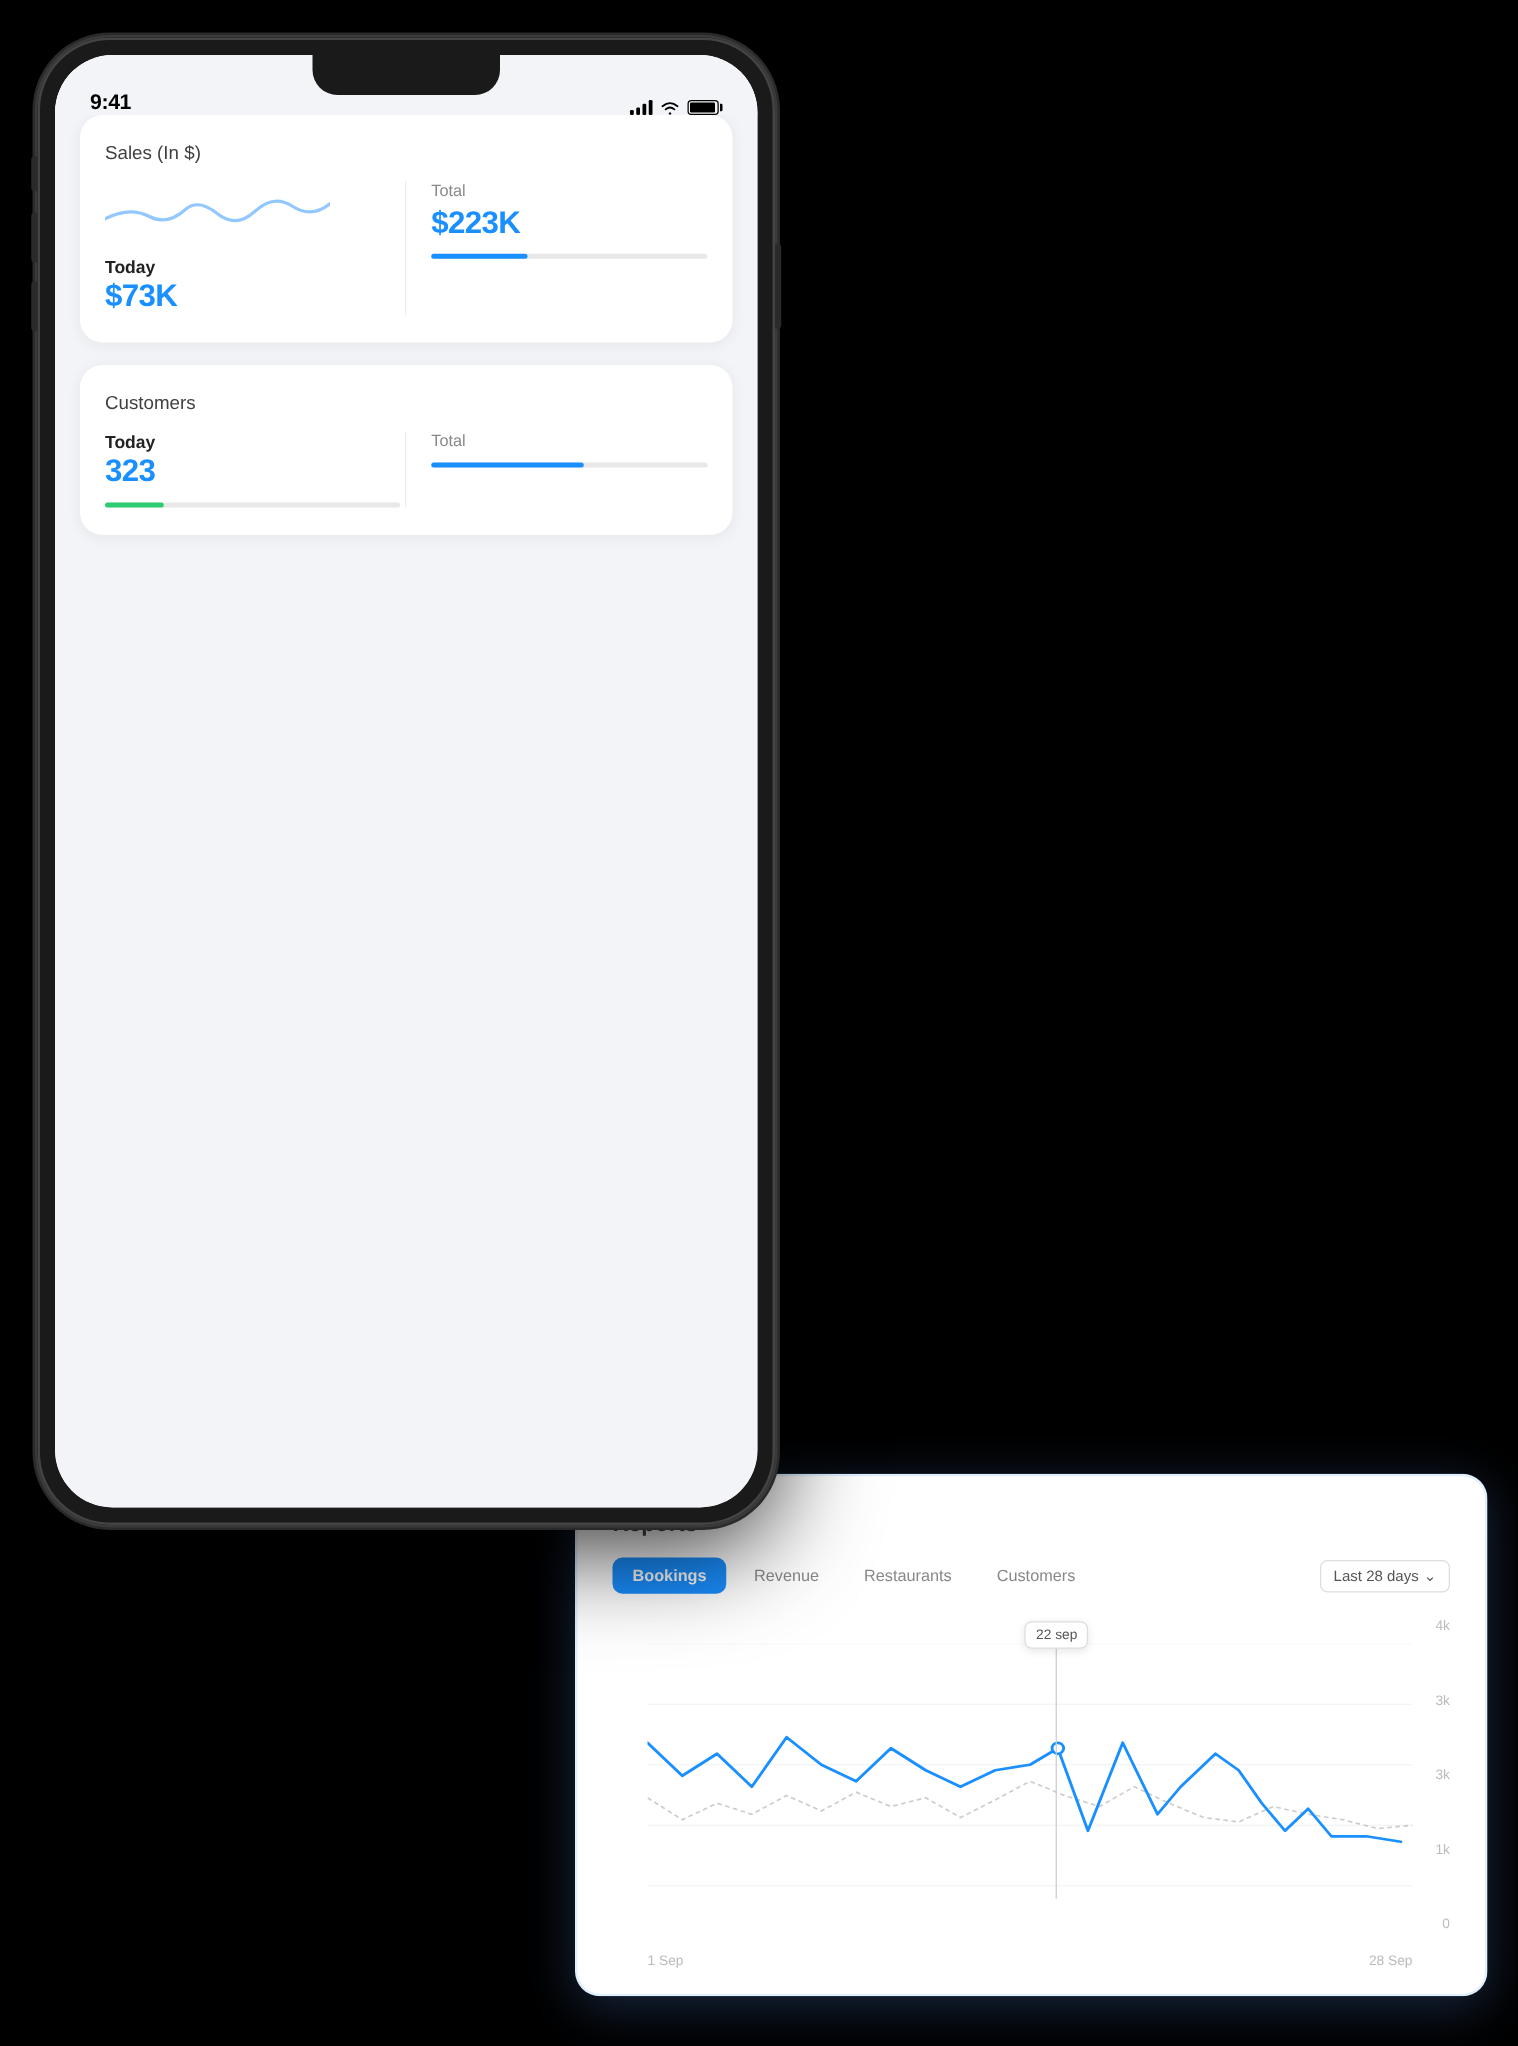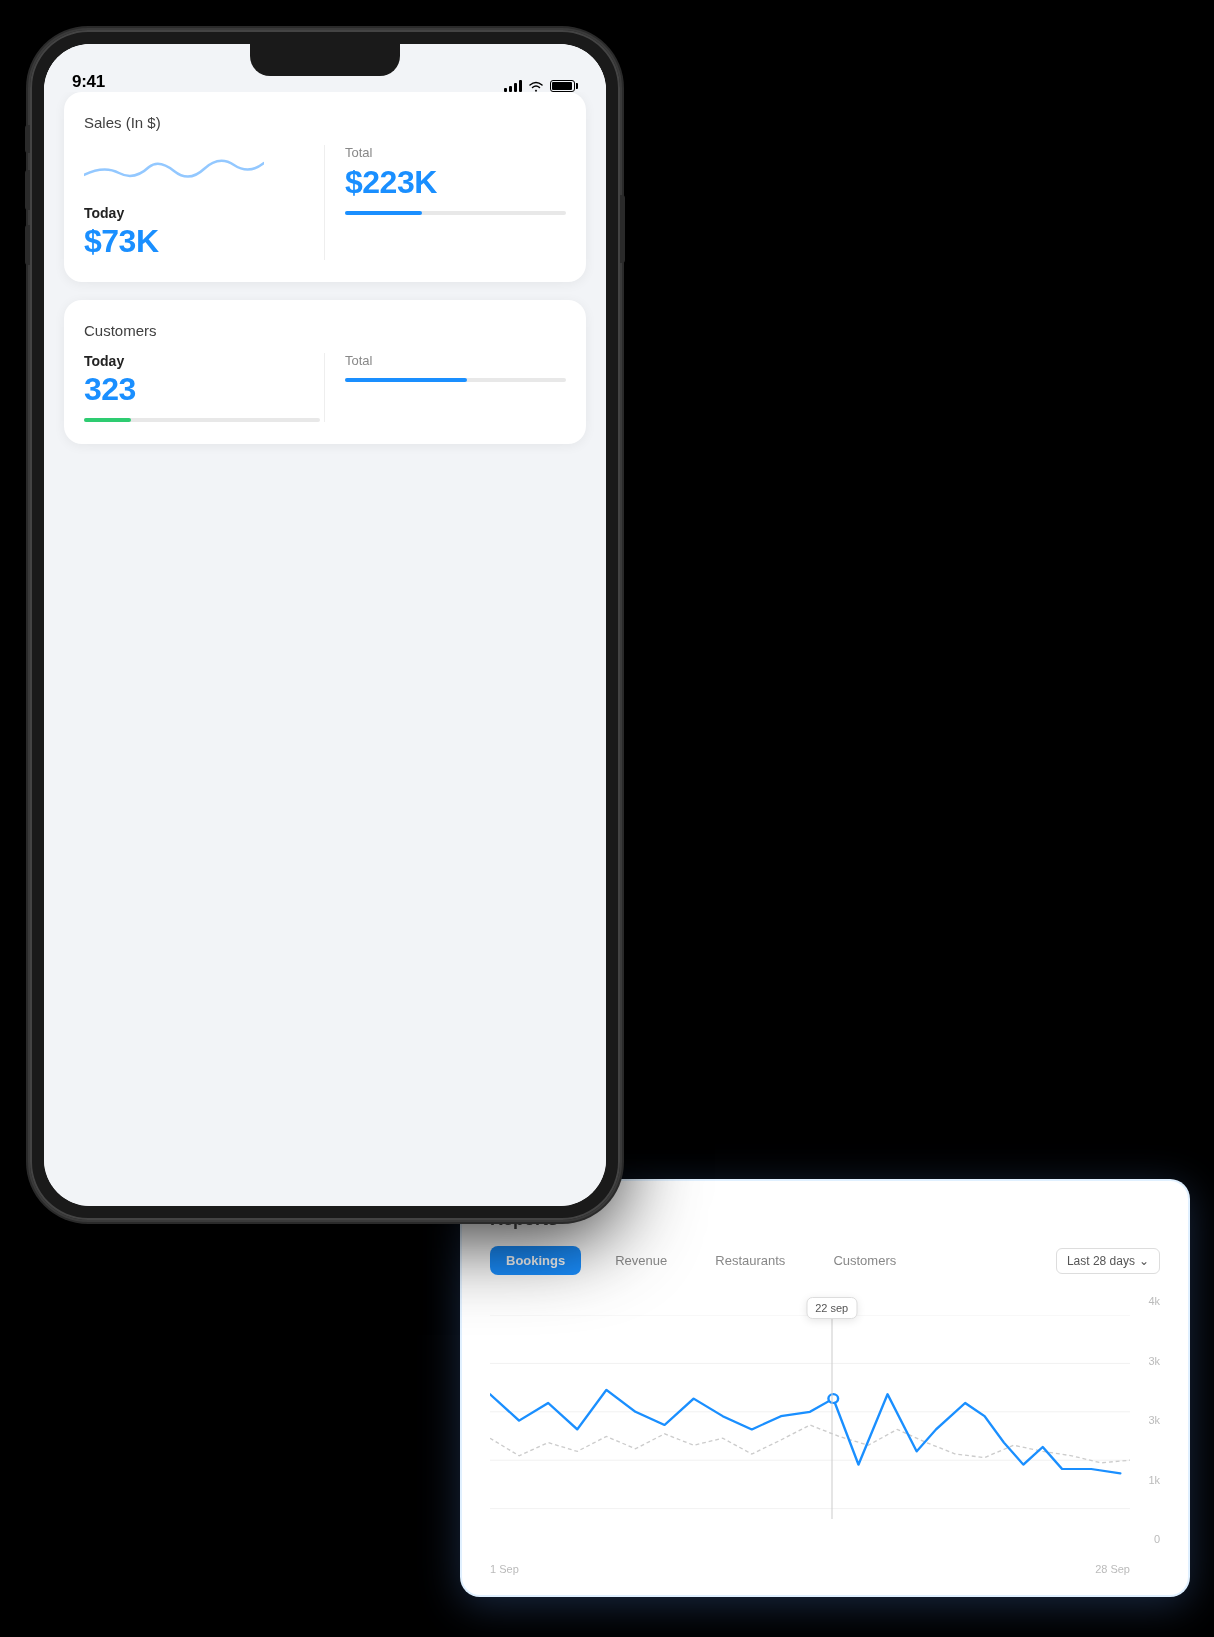--- a/index.html
+++ b/index.html
@@ -172,21 +172,21 @@
     }
 
     .section-label {
       font-size: 13px;
       color: #888;
       font-weight: 500;
       margin-bottom: 4px;
     }
 
     .value-large {
-      font-size: 32px;
+      font-size: 25px;
       font-weight: 700;
       color: #1a8fff;
       letter-spacing: -0.5px;
     }
 
     .value-label {
       font-size: 14px;
       font-weight: 600;
       color: #222;
       margin-bottom: 2px;
@@ -246,21 +246,21 @@
     .reports-title {
       font-size: 18px;
       font-weight: 600;
       color: #444;
       margin-bottom: 16px;
     }
 
     .reports-tabs {
       display: flex;
       align-items: center;
-      gap: 20px;
+      gap: 8px;
       margin-bottom: 20px;
       flex-wrap: nowrap;
     }
 
     .tab-active {
       background: #1a8fff;
       color: #fff;
       border: none;
       border-radius: 8px;
       padding: 7px 16px;
@@ -290,20 +290,21 @@
       cursor: pointer;
       display: flex;
       align-items: center;
       gap: 4px;
       white-space: nowrap;
     }
 
     .chart-area {
       position: relative;
       height: 280px;
+      margin-left: 28px;
     }
 
     .chart-y-labels {
       position: absolute;
       right: 0;
       top: 0;
       bottom: 30px;
       width: 30px;
       display: flex;
       flex-direction: column;

